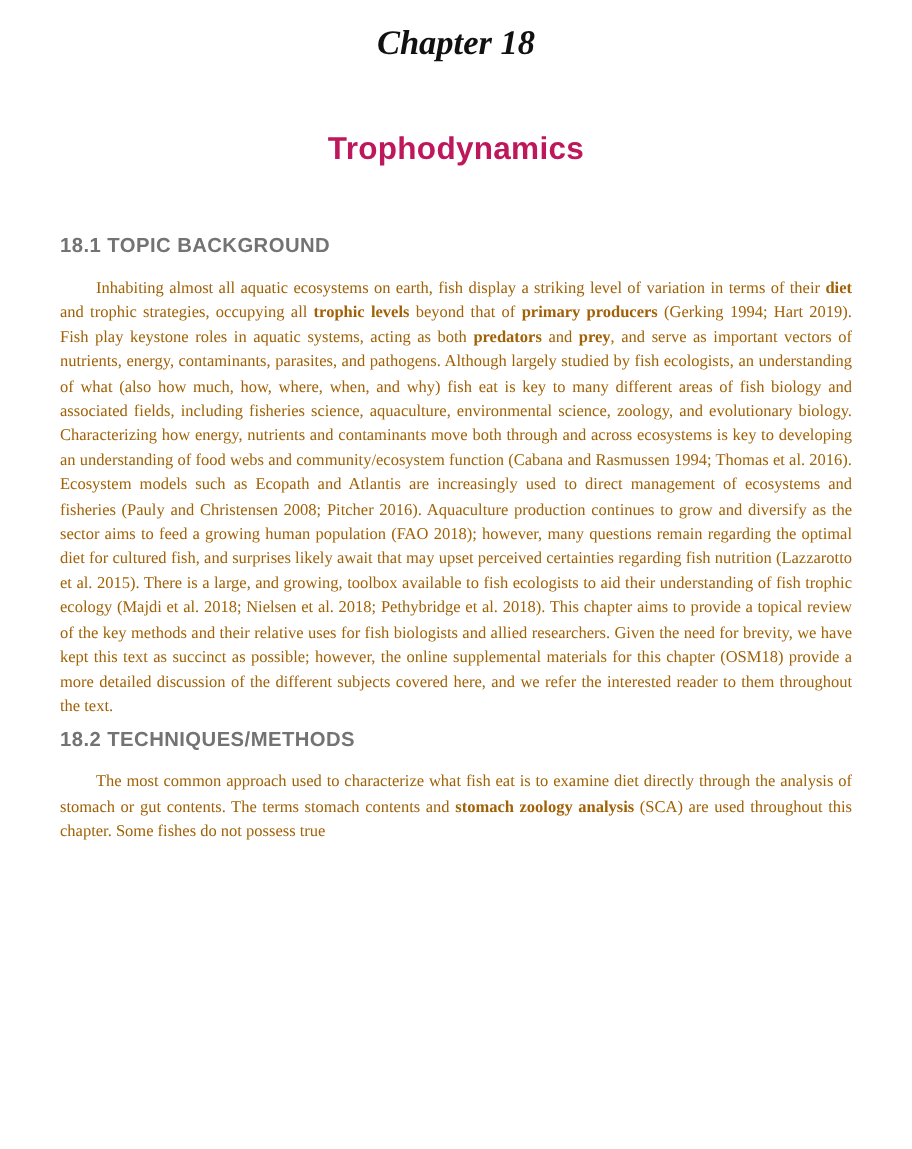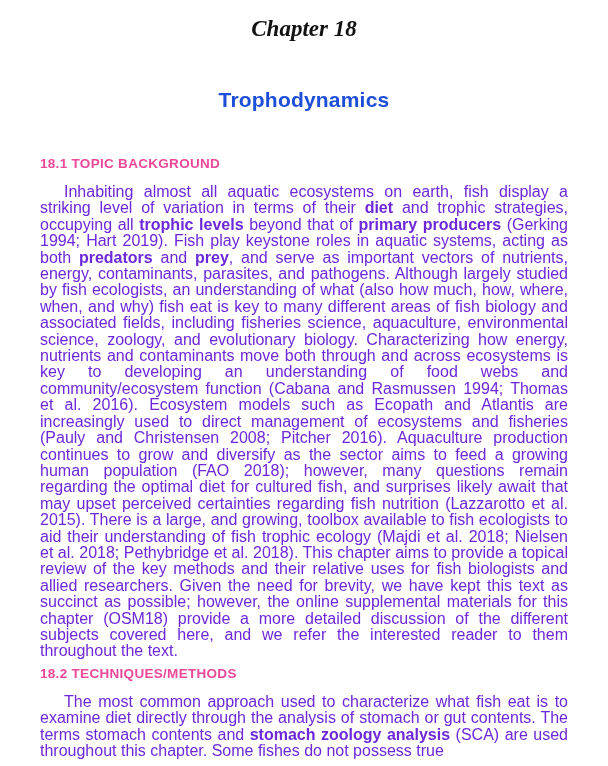--- a/index.html
+++ b/index.html
@@ -32,59 +32,59 @@
     color: #111111;
   }
   .chapter-title {
     margin: 46px 0 0 0;
     text-align: center;
     font-family: "Liberation Sans", sans-serif;
     font-weight: bold;
     font-size: 21px;
     letter-spacing: 0.2px;
     line-height: 24px;
-    color: #1d4ed8;
+    color: #be185d;
   }
   .authors {
     margin: 42px 0 0 0;
     text-align: center;
     font-family: "Liberation Serif", serif;
     font-variant: small-caps;
     font-size: 17px;
     letter-spacing: 0.8px;
     color: #111111;
   }
   .section-heading {
     margin: 44px 0 0 0;
     font-family: "Liberation Sans", sans-serif;
     font-weight: bold;
     font-size: 13.5px;
     letter-spacing: 0.3px;
-    color: #ec4899;
+    color: #737373;
   }
   .section-heading.second {
     margin-top: 6px;
   }
   .subsection-heading {
     margin: 15px 0 0 0;
     font-family: "Liberation Sans", sans-serif;
     font-weight: bold;
     font-size: 12px;
     color: #111111;
   }
   p.body-text {
     margin: 13px 0 0 0;
-    font-family: Liberation Sans, sans-serif;
-    font-size: 16px;
+    font-family: Liberation Serif, serif;
+    font-size: 11px;
     line-height: 16.4px;
     text-align: justify;
     text-indent: 24px;
     hyphens: auto;
     -webkit-hyphens: auto;
-    color: #6d28d9;
+    color: #a16207;
   }
   p.body-text b {
     font-weight: bold;
   }
 </style>
 </head>
 <body>
 
 <div class="page">
 

